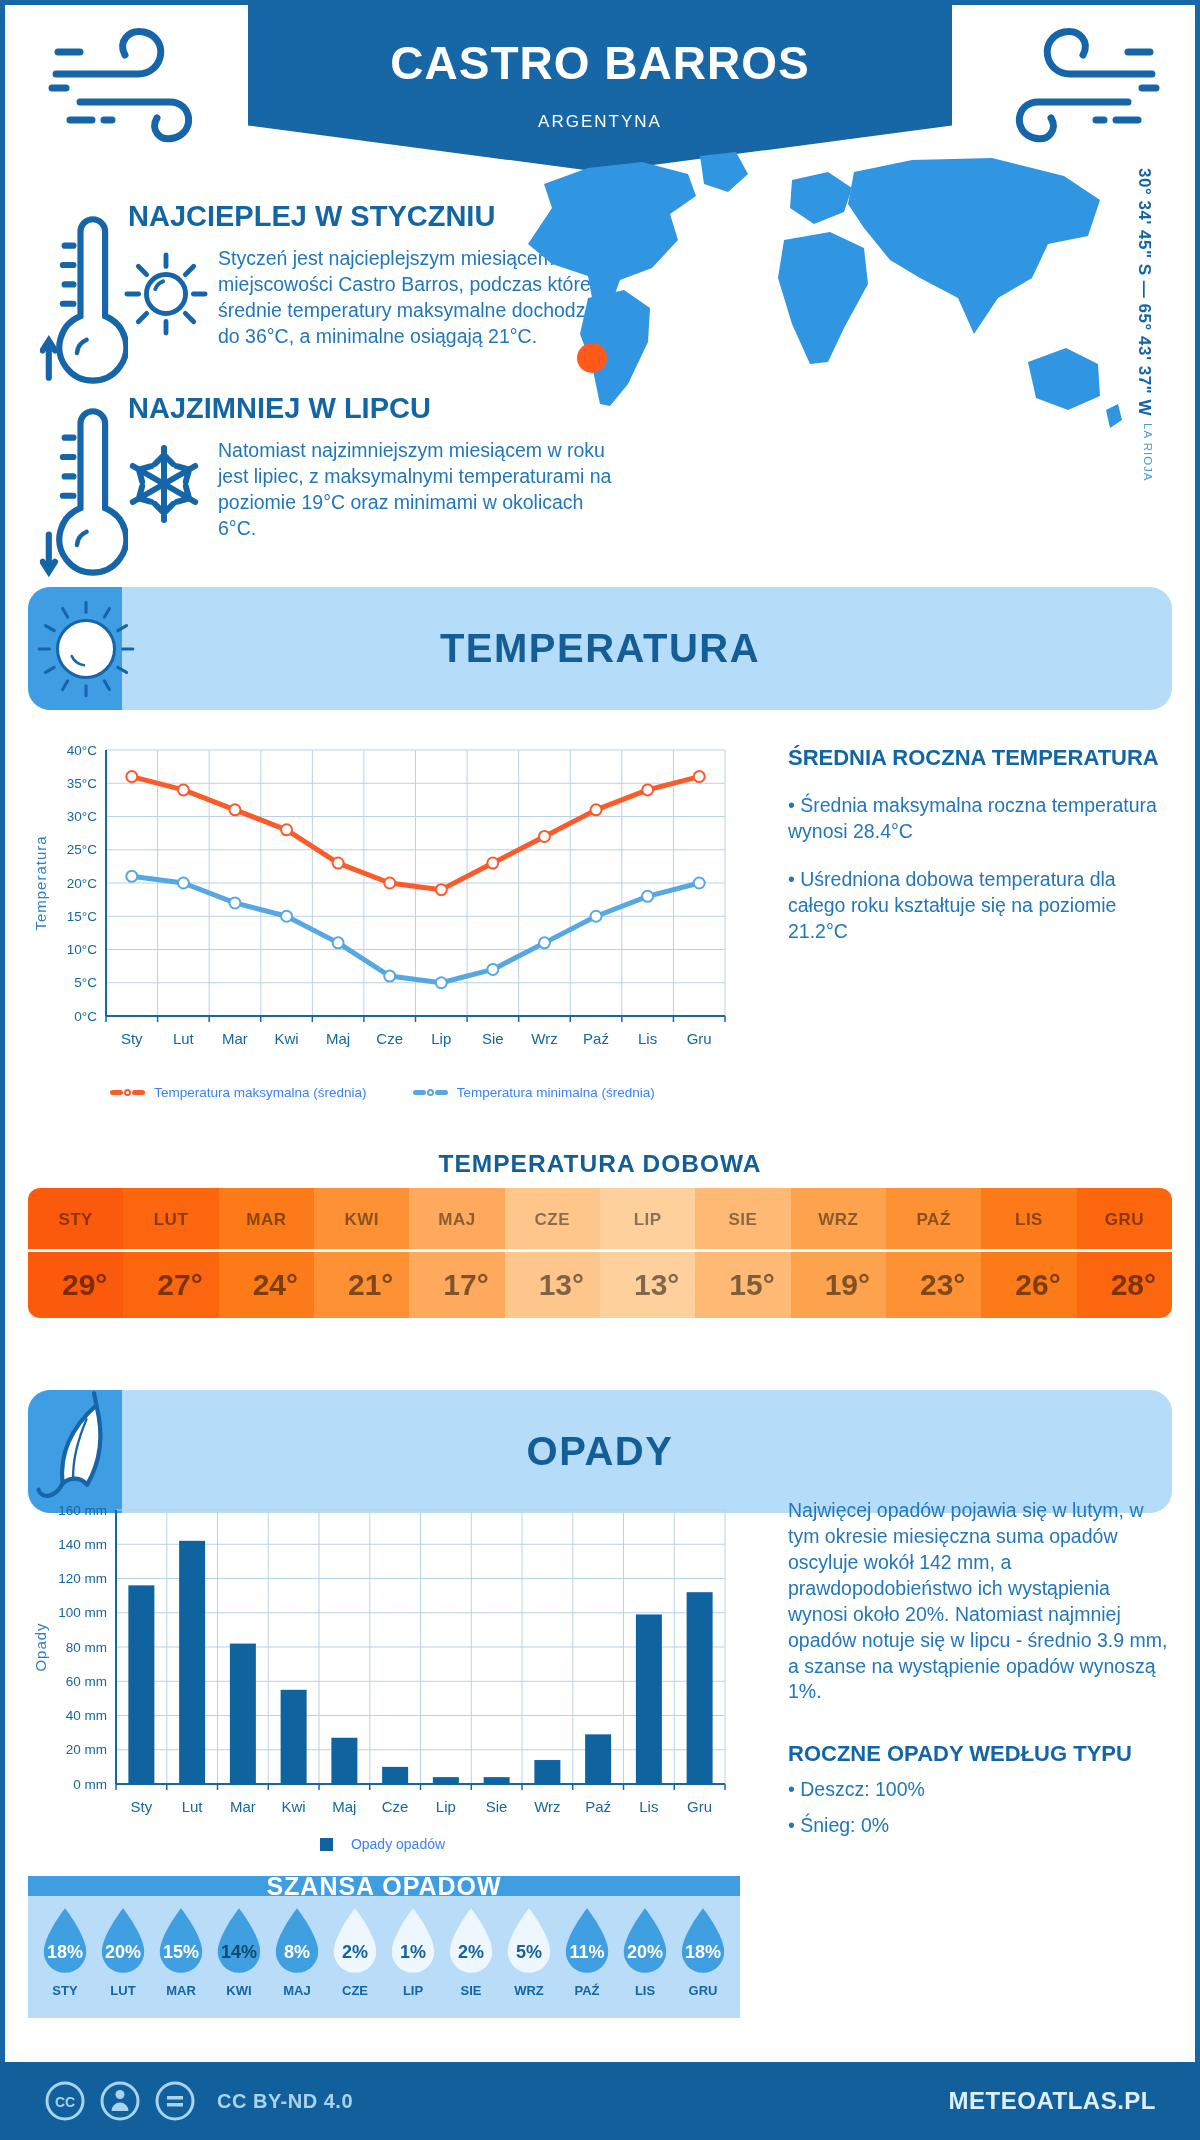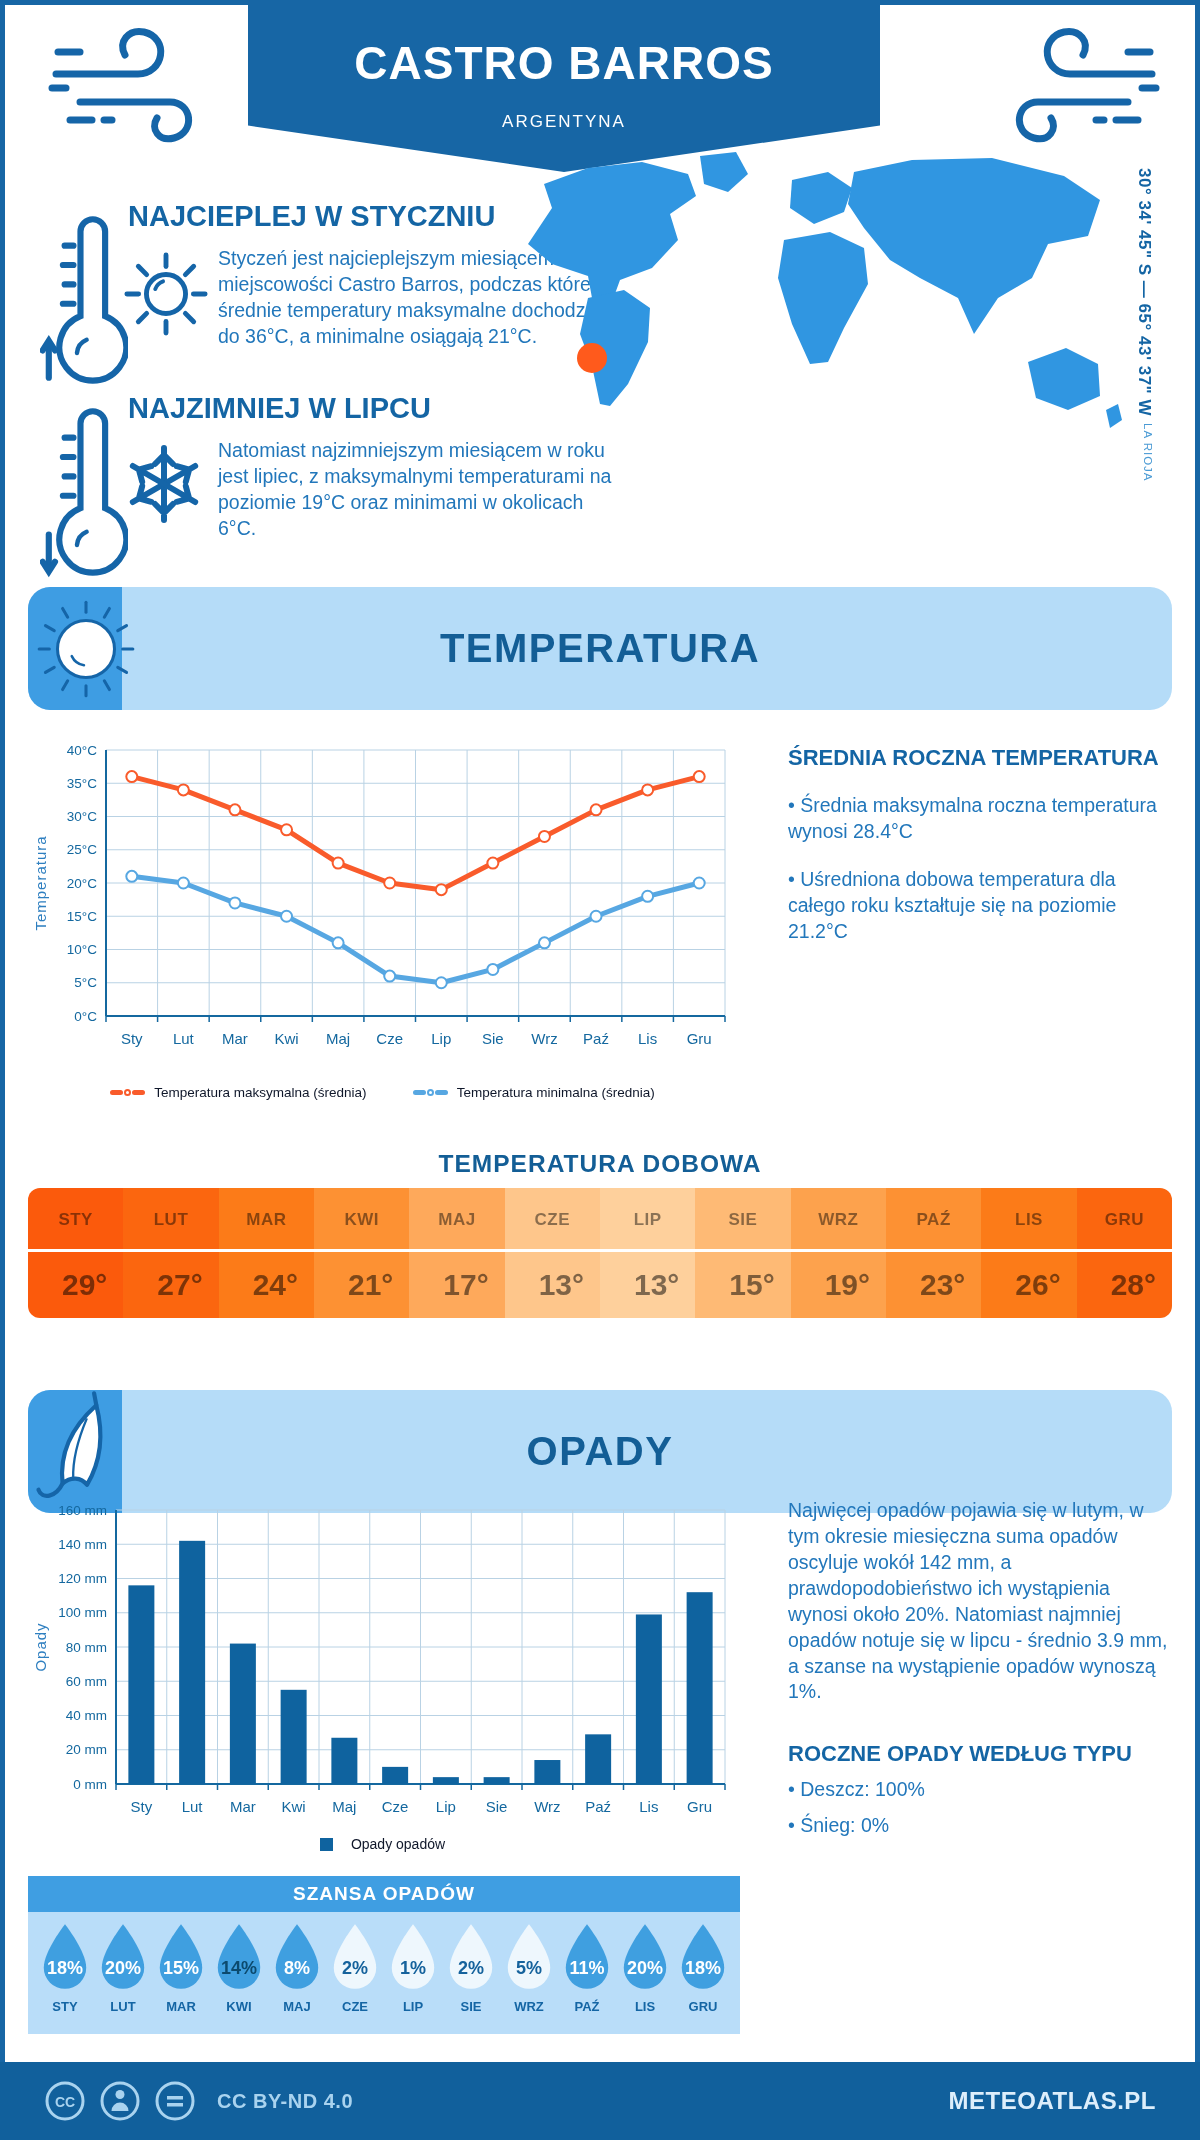--- a/index.html
+++ b/index.html
@@ -6,21 +6,21 @@
   html,body { background:#e8e8e8; }
   .page {
     position:relative; width:1200px; height:2140px; margin:0 auto;
     background:#ffffff; overflow:hidden;
     font-family:"Liberation Sans","DejaVu Sans",sans-serif;
   }
   .frame { position:absolute; inset:0; border:5px solid #1766a5; pointer-events:none; z-index:1; }
 
   
   .pentagon {
-    position:absolute; left:248px; top:0; width:632px; height:172px;
+    position:absolute; left:248px; top:0; width:704px; height:172px;
     background:#1766a5; z-index:2; text-align:center;
     clip-path:polygon(0 0,100% 0,100% 73%,50% 100%,0 73%);
   }
   .pentagon h1 { padding-top:36px; color:#fff; font-size:46px; font-weight:bold; letter-spacing:1px; }
   .pentagon .sub { margin-top:22px; color:#fff; font-size:17px; letter-spacing:2px; }
   .wind { position:absolute; top:22px; z-index:2; }
   .wind.left { left:46px; }
   .wind.right { left:982px; transform:scaleX(-1); }
 
   
@@ -58,21 +58,21 @@
   
   .chart { position:absolute; left:30px; width:705px; z-index:2; }
   #temperature-chart { top:718px; }
   #precipitation-chart { top:1498px; }
   .legend {
     position:absolute; left:30px; width:705px; display:flex; justify-content:center;
     gap:46px; z-index:2; align-items:center;
   }
   #legend-temperature { top:1085px; }
   #legend-precipitation { top:1836px; }
-  .lg-item { display:flex; align-items:center; gap:9px; font-size:13.5px; color:#0f172a; }
+  .lg-item { display:flex; align-items:center; gap:9px; font-size:13.5px; color:#3b82f6; }
   .lg-glyph { display:flex; align-items:center; }
   .lg-seg { width:13px; height:5px; border-radius:3px; }
   .lg-dot { width:7px; height:7px; border-radius:50%; border:2px solid; background:#fff; margin:0 1px; }
   .bar-swatch { display:inline-block; width:13px; height:13px; margin-right:9px; }
 
   
   .side-col { position:absolute; left:788px; width:384px; z-index:2; }
   #temp-annual { top:745px; }
   #precip-text { top:1498px; }
   .side-col h3 { font-size:22px; font-weight:bold; color:#1465a4; }
@@ -91,21 +91,21 @@
     display:grid; grid-template-columns:repeat(12,1fr);
     border-radius:12px; overflow:hidden;
   }
   .cell { text-align:center; }
   .cell .m { height:64px; line-height:64px; font-size:17px; font-weight:bold;
     color:rgba(0,0,0,.45); border-bottom:3px solid #fff; letter-spacing:.5px; }
   .cell .v { height:66px; line-height:66px; font-size:30px; font-weight:bold; color:rgba(0,0,0,.5);margin-left:18px; }
 
   
   .szansa { position:absolute; left:28px; top:1876px; width:712px; z-index:2; }
-  .sz-head { height:36px; background:#3f9ee2; color:#fff; font-size:19px; font-weight:bold;
+  .sz-head { height:20px; background:#3f9ee2; color:#fff; font-size:25px; font-weight:bold;
     display:flex; align-items:center; justify-content:center; letter-spacing:1px; }
   .sz-body { height:122px; background:#b9ddf9; display:flex; justify-content:space-between;
     padding:10px 10px 0 10px; }
   .drop-item { width:54px; text-align:center; position:relative; }
   .drop-wrap { position:relative; width:54px; height:72px; }
   .drop-pct { position:absolute; left:0; right:0; top:36px; font-size:18px; font-weight:bold; }
   .drop-month { margin-top:5px; font-size:13px; font-weight:bold; color:#1465a4; }
 
   
   .footer {

